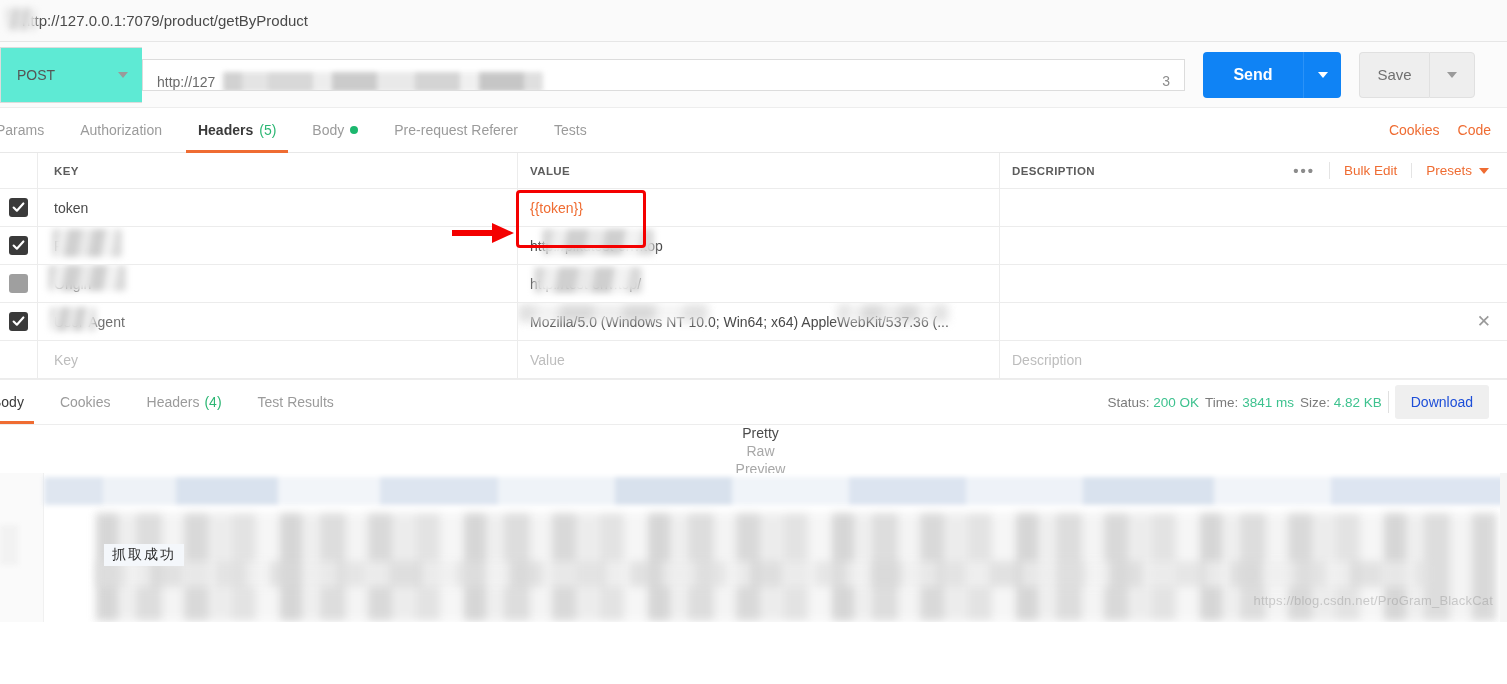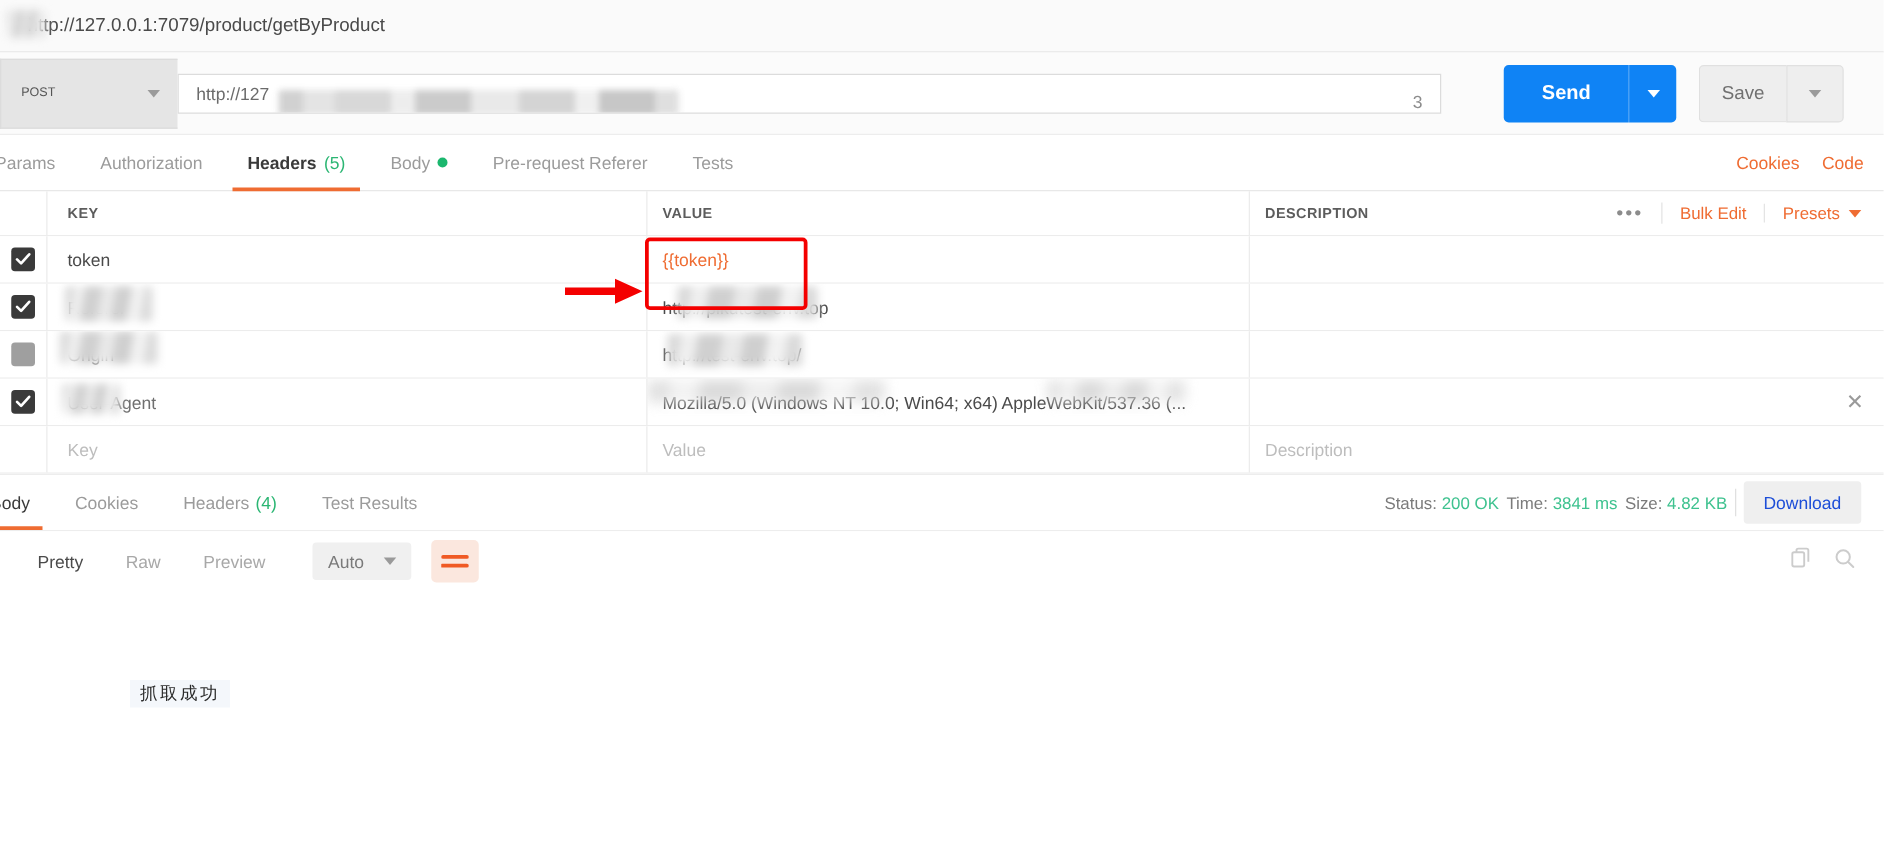--- a/index.html
+++ b/index.html
@@ -25,50 +25,49 @@
   
   .reqbar {
     height: 66px;
     display: flex; align-items: center;
     padding: 0 0 0 0;
     background: #fbfbfb;
     border-bottom: 1px solid #ededed;
   }
   .method-select {
     width: 142px; height: 56px; margin-left: 0;
-    background: #e5e5e5; border: 1px solid #dcdcdc; border-right: none;
+    background: #5eead4; border: 1px solid #dcdcdc; border-right: none;
     display: flex; align-items: center; justify-content: space-between;
     padding: 0 14px 0 16px;
-    font-size: 10px; color: #555;
+    font-size: 14px; color: #555;
   }
   .caret { width:0;height:0;border-left:5px solid transparent;border-right:5px solid transparent;border-top:6px solid #9a9a9a; }
   .caret.light { border-top-color:#ffffff; }
   .url-field {
     flex: 1; height: 32px;
     background: #fff; border: 1px solid #dcdcdc;
-    display: flex; align-items: center; padding: 0 14px;
+    display: flex; align-items: flex-end; padding: 0 14px;
     font-size: 14px; color: #6b6b6b;
     position: relative; overflow: hidden;
   }
   .url-visible { position: relative; z-index: 1; }
   .url-blur {
     position:absolute; left: 80px; top: 12px; height: 20px; width: 320px;
     background: linear-gradient(90deg,#cfcfcf 0 6%, #e3e3e3 6% 14%, #d6d6d6 14% 28%,
       #ededed 28% 34%, #c9c9c9 34% 48%, #e8e8e8 48% 60%, #d2d2d2 60% 74%,
       #f0f0f0 74% 80%, #c4c4c4 80% 94%, #dedede 94% 100%);
     filter: blur(2.5px); opacity:.95; z-index: 2; border-radius: 2px;
   }
   .url-tail { position:absolute; right: 14px; top: 13px; font-size: 14px; color:#8c8c8c; z-index:1; }
   .send-group { display:flex; margin-left: 18px; }
   .btn-send {
     background:#0f83f5; color:#fff; border:none;
     height: 46px; width: 100px; border-radius: 4px 0 0 4px;
     font-size: 16px; font-weight: bold; font-family:"Liberation Sans",sans-serif;
     cursor:pointer;
-    margin-left:32px;
   }
   .btn-send-caret {
     background:#0f83f5; width: 38px; height:46px; border-radius: 0 4px 4px 0;
     border:none; border-left:1px solid #2b92f7;
     display:flex;align-items:center;justify-content:center; cursor:pointer;
   }
   .save-group { display:flex; margin-left: 18px; margin-right: 32px; }
   .btn-save {
     background:#eeeeee; color:#707070; border:1px solid #e0e0e0; border-right:none;
     height:46px; width:70px; border-radius: 4px 0 0 4px;
@@ -157,21 +156,21 @@
   .meta b { font-weight:normal; color:#3ec28f; }
   .divider-v { width:1px; height:22px; background:#e0e0e0; }
   .btn-download {
     background:#efefef; color:#1d4ed8; border:none; border-radius:3px;
     padding: 9px 16px; font-size:14px; font-family:"Liberation Sans",sans-serif; cursor:pointer;
   }
 
   
   .body-tools {
     height: 48px; display:flex; align-items:center; gap: 2px;
-    padding-left: 14px; background:#fff; position:relative;
+    padding-left: 14px; background:#fff; position:relative;flex-direction:column;
   }
   .bt { font-size:14px; color:#a8a8a8; padding: 0 16px; cursor:pointer; }
   .bt.active { color:#4a4a4a; }
   .auto-sel {
     margin-left: 20px; display:flex;align-items:center;gap:16px;
     padding: 7px 12px; border-radius:3px; background:#f0f0f0; color:#7a7a7a; font-size:14px; cursor:pointer;
   }
   .wrap-btn {
     margin-left: 14px; width:38px;height:34px;border-radius:4px;background:#fbe7de;
     display:flex;flex-direction:column;align-items:center;justify-content:center;gap:4px;cursor:pointer;
@@ -443,20 +442,29 @@
       </span>
       <span class="icon-gray">
         <svg width="19" height="19" viewBox="0 0 20 20">
             <circle cx="9" cy="9" r="5.6" fill="none" stroke="#9b9b9b" stroke-width="1.7"></circle>
             <line x1="13.2" y1="13.2" x2="17.5" y2="17.5" stroke="#9b9b9b" stroke-width="1.7" stroke-linecap="round"></line>
           </svg>
       </span>
     </div>
   </div>
 
+  <div class="body-area">
+    <div class="gutter"></div>
+    <div class="left-stub"></div>
+    <div class="sel-band"></div>
+    <div class="json-blur"></div>
+    <div class="json-blur2"></div>
+    <div class="scrollbar-v"></div>
+    <div class="watermark">https://blog.csdn.net/ProGram_BlackCat</div>
+  </div>
 
   <div class="toast">抓取成功</div>
 
   <div class="redbox"></div>
   <svg class="redarrow" width="64" height="28" viewBox="0 0 64 28">
     <path d="M0 11 H40 V4 L62 14 L40 24 V17 H0 Z" fill="#f40000"></path>
   </svg>
 
 </div>
 

